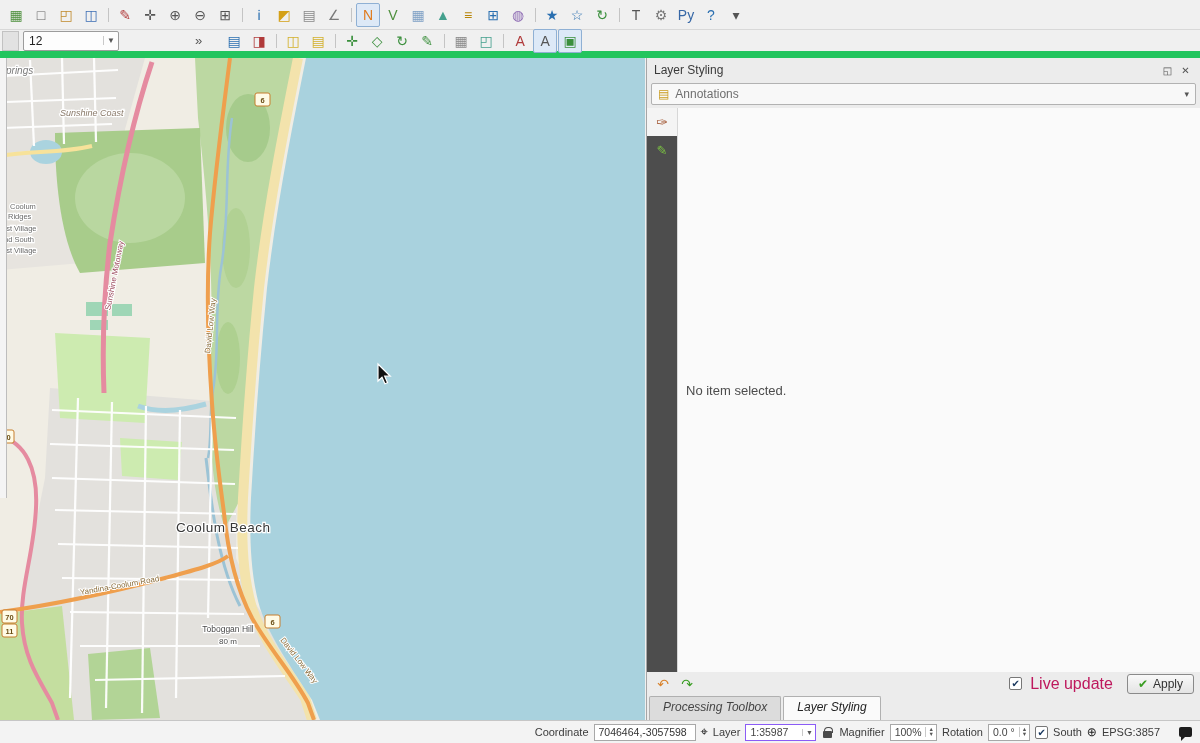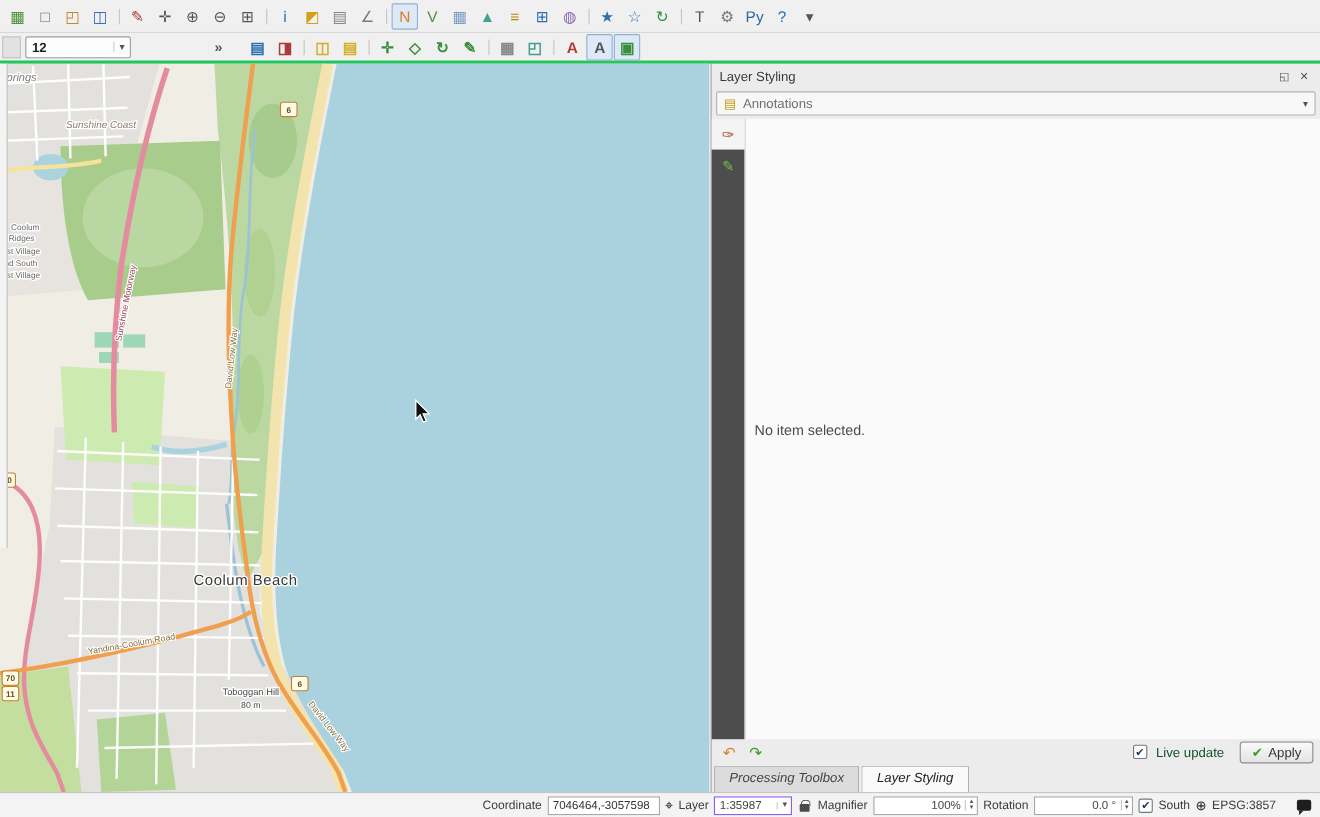--- a/index.html
+++ b/index.html
@@ -7,21 +7,21 @@
   body {
     font-family:"Liberation Sans",sans-serif;
     background:#f0f0f0;
     position:relative;
     overflow:hidden;
     color:#333;
   }
   
   .toolbar { display:flex; align-items:center; position:absolute; left:0; width:1200px; }
   #toolbar1 { top:0; height:30px; background:#f0f0f0; border-bottom:1px solid #d8d8d8; padding:0 4px; gap:1px; }
-  #toolbar2 { top:30px; height:28px; background:#f0f0f0; border-bottom:3px solid #22c55e; padding:0 2px; gap:2px;font-weight:bold; }
+  #toolbar2 { top:30px; height:28px; background:#f0f0f0; border-bottom:7px solid #22c55e; padding:0 2px; gap:2px; }
   .tb-icon { width:24px; height:24px; display:flex; align-items:center; justify-content:center;
              border:1px solid transparent; border-radius:2px; flex:0 0 auto; }
   .tb-icon .glyph { font-size:14px; line-height:1; }
   .tb-icon.active { background:#dde9f7; border-color:#8fb0d4; }
   .tb-icon.sep { width:8px; height:20px; position:relative; }
   .tb-icon.sep::after { content:""; position:absolute; left:3px; top:2px; bottom:2px; width:1px; background:#c4c4c4; }
   .dock-corner { width:17px; height:20px; background:#e2e2e2; border:1px solid #c2c2c2; margin-right:2px; }
   .mini-combo { width:96px; height:20px; background:#fdfdfd; border:1px solid #9c9c9c; border-radius:2px;
                 display:flex; align-items:center; font-size:12px; color:#222; }
   .mini-combo .val { flex:1; padding-left:5px; }
@@ -49,41 +49,41 @@
   .tab-dark { flex:1; background:#4d4d4d; display:flex; flex-direction:column; align-items:center; padding-top:3px; }
   .dk-icon { width:22px; height:22px; color:#7ac142; display:flex; align-items:center; justify-content:center; font-size:13px; }
   .content { flex:1; background:#fafafa; border-left:1px solid #d7d7d7; display:flex; align-items:center;
              padding-left:8px; font-size:13px; color:#4c4c4c; }
   .panel-actions { height:23px; display:flex; align-items:center; padding:0 6px; gap:4px; flex:0 0 auto; }
   .act-icon { width:20px; height:19px; display:flex; align-items:center; justify-content:center; font-size:14px; }
   .undo { color:#d9822b; } .redo { color:#3a9d23; }
   .sp { flex:1; }
   .cb { width:13px; height:13px; border:1px solid #777; background:#fff; border-radius:2px;
         display:inline-flex; align-items:center; justify-content:center; font-size:10px; color:#17365d; }
-  .cb-label { font-size:12px; color:#14532d; margin-left:4px; }
+  .cb-label { font-size:16px; color:#be185d; margin-left:4px; }
   .apply-btn { margin-left:10px; height:20px; border:1px solid #8a8a8a; border-radius:3px;
                background:linear-gradient(#f9f9f9,#e4e4e4); display:flex; align-items:center; gap:5px;
                padding:0 10px; font-size:12px; color:#333; }
   .apply-check { color:#3a9d23; font-size:12px; }
   .panel-tabs { height:25px; display:flex; align-items:stretch; padding:1px 0 0 2px; gap:2px; flex:0 0 auto;font-style:italic; }
   .ptab { padding:3px 13px 0 13px; font-size:12px; color:#444; background:#dcdcdc;
           border:1px solid #b0b0b0; border-bottom:none; border-radius:2px 2px 0 0; }
   .ptab.active { background:#fafafa; color:#222; }
   
   #statusbar { position:absolute; left:0; top:720px; width:1200px; height:23px; background:#f3f3f3;
                border-top:1px solid #c6c6c6; display:flex; align-items:center; font-size:11px; color:#444;
                padding:0 8px; gap:5px;justify-content:flex-end; }
   .sb-label { white-space:nowrap; color:#3c3c3c; }
   .sb-input { height:17px; border:1px solid #a8a8a8; background:#fff; padding:0 4px; display:flex;
               align-items:center; font-size:10.5px; color:#333; white-space:nowrap; }
   .sb-combo { height:17px; border:1px solid #8b5cf6; background:#fff; display:flex; align-items:center; }
   .sb-combo .val { padding:0 4px; font-size:10.5px; min-width:56px; }
   .sb-combo .chev { width:13px; text-align:center; font-size:7px; color:#555; border-left:1px solid #c9c9c9; }
   .sb-spin { height:17px; border:1px solid #a8a8a8; background:#fff; display:flex; align-items:center; }
-  .sb-spin .val { padding:0 4px; font-size:10.5px;margin-left:48px; }
+  .sb-spin .val { padding:0 4px; font-size:10.5px; }
   .spin-arrows { display:flex; flex-direction:column; font-size:5.5px; line-height:5px; color:#555;
                  border-left:1px solid #c9c9c9; padding:0 2px; }
   .lock { width:9px; height:7px; background:#4a4a4a; border-radius:1px; position:relative; margin:0 2px; top:2px; }
   .lock::before { content:""; position:absolute; left:1px; top:-4px; width:7px; height:5px;
                   border:1.5px solid #4a4a4a; border-bottom:none; border-radius:4px 4px 0 0; }
   .globe { font-size:12px; color:#222; }
   .bubble { width:13px; height:10px; background:#1d1d1d; border-radius:2px; position:relative; margin-left:14px; }
   .bubble::after { content:""; position:absolute; left:2px; bottom:-4px; width:0; height:0;
                    border-left:4px solid #1d1d1d; border-bottom:4px solid transparent; }
 </style>

